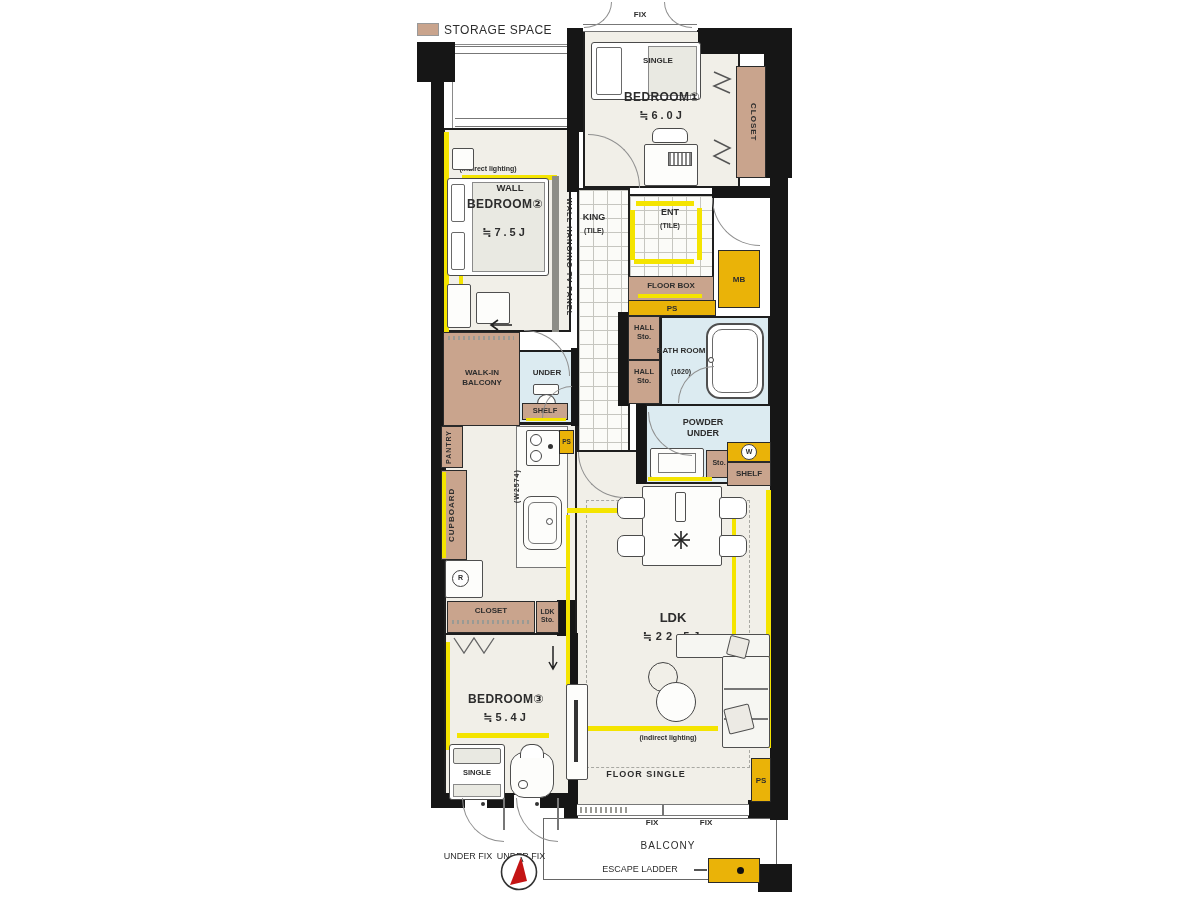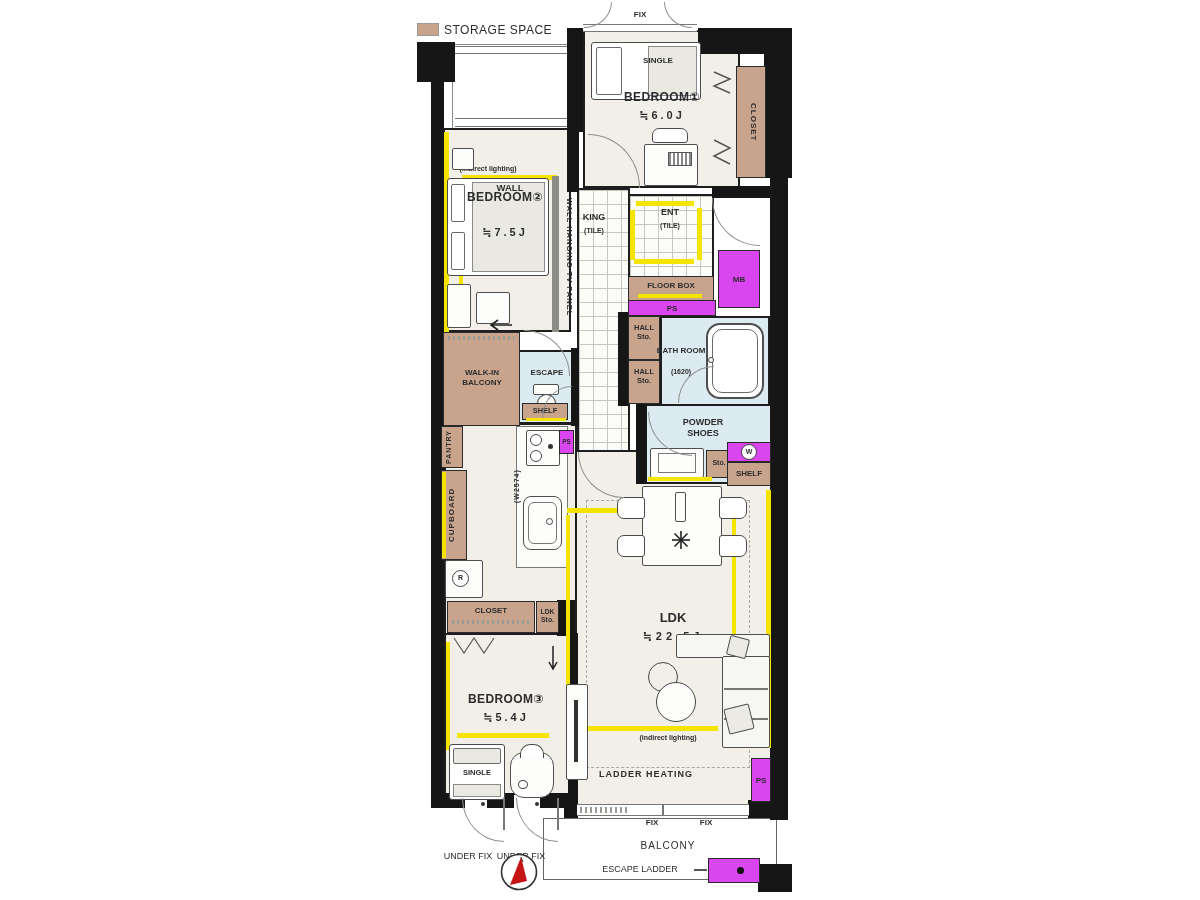--- a/index.html
+++ b/index.html
@@ -4,21 +4,21 @@
 <style>
   html,body{margin:0;padding:0;background:#fff;}
   #plan{position:relative;width:1200px;height:900px;background:#ffffff;overflow:hidden;
         font-family:"Liberation Sans","DejaVu Sans",sans-serif;color:#2d2d2d;}
   .abs{position:absolute;box-sizing:border-box;}
   .wall{background:#161616;}
   .room{background:#f1efe8;border:2px solid #1e1e1e;}
   .void{background:#ffffff;border:1px solid #8a8a8a;}
   .tan{background:#c9a48d;border:1.5px solid #2a2a2a;display:flex;align-items:center;justify-content:center;text-align:center;}
   .wet{background:#dcebf1;border:2px solid #1e1e1e;}
-  .whitebox{background:#d946ef;border:1.5px solid #2a2a2a;display:flex;align-items:center;justify-content:center;text-align:right;}
+  .whitebox{background:#eab308;border:1.5px solid #2a2a2a;display:flex;align-items:center;justify-content:center;text-align:right;}
   .tile{background-color:#fbfbf8;border:2px solid #1e1e1e;
         background-image:linear-gradient(#c6c6c0 1px,transparent 1px),linear-gradient(90deg,#c6c6c0 1px,transparent 1px);
         background-size:14px 14px;}
   .ylw{background:#f4e400;}
   .furn{background:#fdfdfb;border:1.5px solid #4f4f4f;border-radius:2px;}
   .bed{background:#ffffff;border:1.5px solid #4a4a4a;border-radius:3px;}
   .pillow{background:#ffffff;border:1px solid #6a6a6a;border-radius:2px;}
   .blanket{background:#e9e9e2;border:1px solid #8a8a8a;}
   .chair{background:#ffffff;border:1.4px solid #4a4a4a;border-radius:7px 7px 3px 3px;}
   .circle{border:1.3px solid #444;border-radius:50%;background:#fff;display:flex;align-items:center;justify-content:center;}
@@ -124,52 +124,52 @@
   <div class="abs lbl tiny" style="left:428px;top:165px;width:120px;">(indirect lighting)</div>
   <div class="abs ylw" style="left:462px;top:175px;width:95px;height:5px;"></div>
   <div class="abs ylw" style="left:444px;top:132px;width:5px;height:200px;"></div>
   <div class="abs ylw" style="left:459px;top:180px;width:4px;height:148px;"></div>
   <div class="abs furn" style="left:452px;top:148px;width:22px;height:22px;"></div>
   <div class="abs bed" style="left:447px;top:178px;width:102px;height:98px;"></div>
   <div class="abs blanket" style="left:472px;top:182px;width:73px;height:90px;"></div>
   <div class="abs pillow" style="left:451px;top:184px;width:14px;height:38px;"></div>
   <div class="abs pillow" style="left:451px;top:232px;width:14px;height:38px;"></div>
   <div class="abs lbl mid" style="left:470px;top:182px;width:80px;font-size:9.5px;">WALL</div>
-  <div class="abs lbl name" style="left:435px;top:190px;width:140px;">BEDROOM②</div>
+  <div class="abs lbl name" style="left:435px;top:197px;width:140px;">BEDROOM②</div>
   <div class="abs lbl areaV" style="left:435px;top:226px;width:140px;">≒7.5J</div>
   <div class="abs furn" style="left:447px;top:284px;width:24px;height:44px;"></div>
   <div class="abs furn" style="left:476px;top:292px;width:34px;height:32px;"></div>
   <svg class="abs" style="left:486px;top:318px;" width="28" height="14" viewBox="0 0 28 14">
       <path d="M26,7 H6 M12,2 L5,7 L12,12" fill="none" stroke="#222" stroke-width="1.6"></path>
     </svg>
   <div class="abs" style="left:552px;top:176px;width:7px;height:156px;background:#8d8d87;"></div>
   <div class="abs lbl tiny vertD" style="left:559px;top:176px;width:14px;height:162px;font-size:7.5px;">WALL HANGING TV PANEL</div>
 
   <div class="abs tan" style="left:443px;top:332px;width:77px;height:94px;"></div>
   <div class="abs hatch" style="left:448px;top:336px;width:66px;height:4px;"></div>
   <div class="abs lbl small" style="left:448px;top:368px;width:68px;">WALK-IN BALCONY</div>
-  <div class="abs lbl small" style="left:518px;top:368px;width:58px;">ESCAPE</div>
+  <div class="abs lbl small" style="left:518px;top:368px;width:58px;">UNDER</div>
   <div class="abs furn" style="left:533px;top:384px;width:26px;height:11px;"></div>
   <div class="abs furn" style="left:537px;top:394px;width:19px;height:24px;border-radius:50% 50% 50% 50%/40% 40% 60% 60%;"></div>
   <div class="abs tan" style="left:522px;top:403px;width:46px;height:17px;"></div>
   <div class="abs lbl tiny" style="left:524px;top:407px;width:42px;font-size:7.5px;">SHELF</div>
   <div class="abs ylw" style="left:526px;top:418px;width:40px;height:3px;"></div>
   <div class="abs tan" style="left:441px;top:426px;width:22px;height:42px;"></div>
   <div class="abs lbl tiny vertU" style="left:445px;top:428px;width:14px;height:38px;">PANTRY</div>
 
   <div class="abs tan" style="left:628px;top:316px;width:32px;height:44px;"></div>
   <div class="abs lbl tiny" style="left:630px;top:324px;width:28px;font-size:7.5px;">HALL Sto.</div>
   <div class="abs tan" style="left:628px;top:360px;width:32px;height:44px;"></div>
   <div class="abs lbl tiny" style="left:630px;top:368px;width:28px;font-size:7.5px;">HALL Sto.</div>
   <div class="abs lbl small" style="left:656px;top:346px;width:50px;">BATH ROOM</div>
   <div class="abs lbl tiny" style="left:656px;top:368px;width:50px;">(1620)</div>
   <div class="abs" style="left:706px;top:323px;width:58px;height:76px;border:2px solid #4f4f4f;border-radius:14px;background:#fff;"></div>
   <div class="abs" style="left:712px;top:329px;width:46px;height:64px;border:1.2px solid #6a6a6a;border-radius:10px;"></div>
   <div class="abs circle" style="left:708px;top:357px;width:6px;height:6px;"></div>
-  <div class="abs lbl mid" style="left:668px;top:417px;width:70px;" style2="">POWDER SHOES</div>
+  <div class="abs lbl mid" style="left:668px;top:417px;width:70px;" style2="">POWDER UNDER</div>
   <div class="abs furn" style="left:650px;top:448px;width:54px;height:30px;"></div>
   <div class="abs" style="left:658px;top:453px;width:38px;height:20px;border:1px solid #777;"></div>
   <div class="abs tan" style="left:706px;top:450px;width:26px;height:28px;"></div>
   <div class="abs lbl tiny" style="left:707px;top:459px;width:24px;">Sto.</div>
   <div class="abs whitebox" style="left:727px;top:442px;width:44px;height:20px;"></div>
   <div class="abs circle tiny" style="left:741px;top:444px;width:16px;height:16px;">W</div>
   <div class="abs tan" style="left:727px;top:462px;width:44px;height:24px;"></div>
   <div class="abs lbl small" style="left:729px;top:469px;width:40px;">SHELF</div>
   <div class="abs ylw" style="left:648px;top:477px;width:64px;height:4px;"></div>
 
@@ -245,21 +245,21 @@
   <div class="abs furn" style="left:722px;top:656px;width:48px;height:92px;background:#f6f6f2;"></div>
   <div class="abs" style="left:724px;top:688px;width:44px;height:1.5px;background:#777;"></div>
   <div class="abs" style="left:724px;top:718px;width:44px;height:1.5px;background:#777;"></div>
   <div class="abs furn" style="left:728px;top:637px;width:20px;height:20px;transform:rotate(14deg);background:#eceae4;"></div>
   <div class="abs furn" style="left:726px;top:706px;width:26px;height:26px;transform:rotate(-14deg);background:#eceae4;"></div>
   <div class="abs furn" style="left:566px;top:684px;width:22px;height:96px;"></div>
   <div class="abs" style="left:574px;top:700px;width:4px;height:62px;background:#333;"></div>
   <div class="abs circle" style="left:648px;top:662px;width:30px;height:30px;background:transparent;"></div>
   <div class="abs circle" style="left:656px;top:682px;width:40px;height:40px;background:#fdfdfb;"></div>
 
-  <div class="abs lbl mid" style="left:576px;top:769px;width:140px;letter-spacing:1px;">LADDER HEATING</div>
+  <div class="abs lbl mid" style="left:576px;top:769px;width:140px;letter-spacing:1px;">FLOOR SINGLE</div>
   <div class="abs whitebox small" style="left:751px;top:758px;width:20px;height:44px;">PS</div>
 
   <div class="abs arcNE" style="left:588px;top:134px;width:52px;height:54px;"></div>
   <div class="abs arcSW" style="left:712px;top:198px;width:48px;height:48px;"></div>
   <div class="abs arcNE" style="left:524px;top:330px;width:46px;height:46px;"></div>
   <div class="abs arcSW" style="left:578px;top:452px;width:46px;height:46px;"></div>
   <div class="abs arcSW" style="left:648px;top:412px;width:44px;height:44px;"></div>
   <div class="abs arcNW" style="left:678px;top:366px;width:36px;height:37px;"></div>
   <div class="abs arcNW" style="left:542px;top:386px;width:30px;height:32px;"></div>
   <div class="abs arcSE" style="left:584px;top:2px;width:28px;height:26px;"></div>

